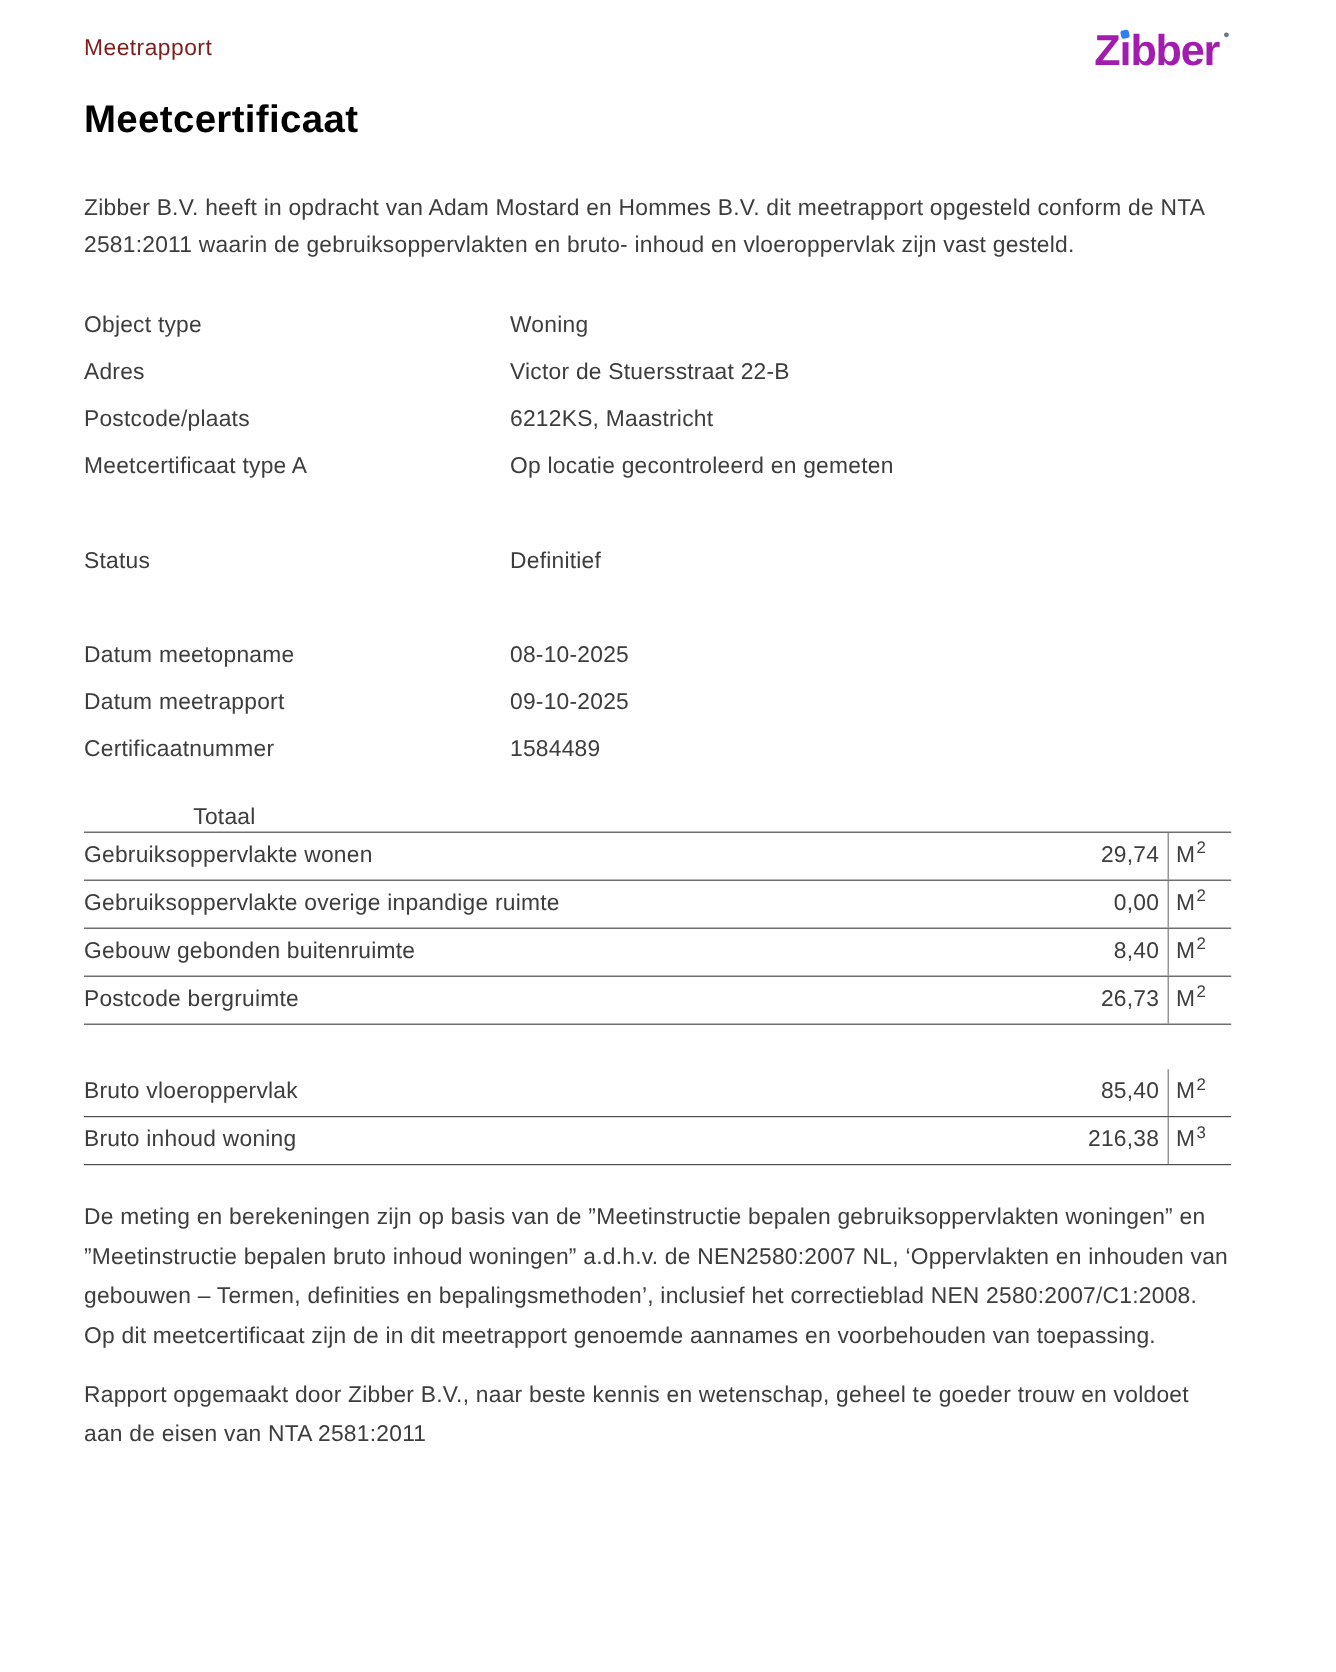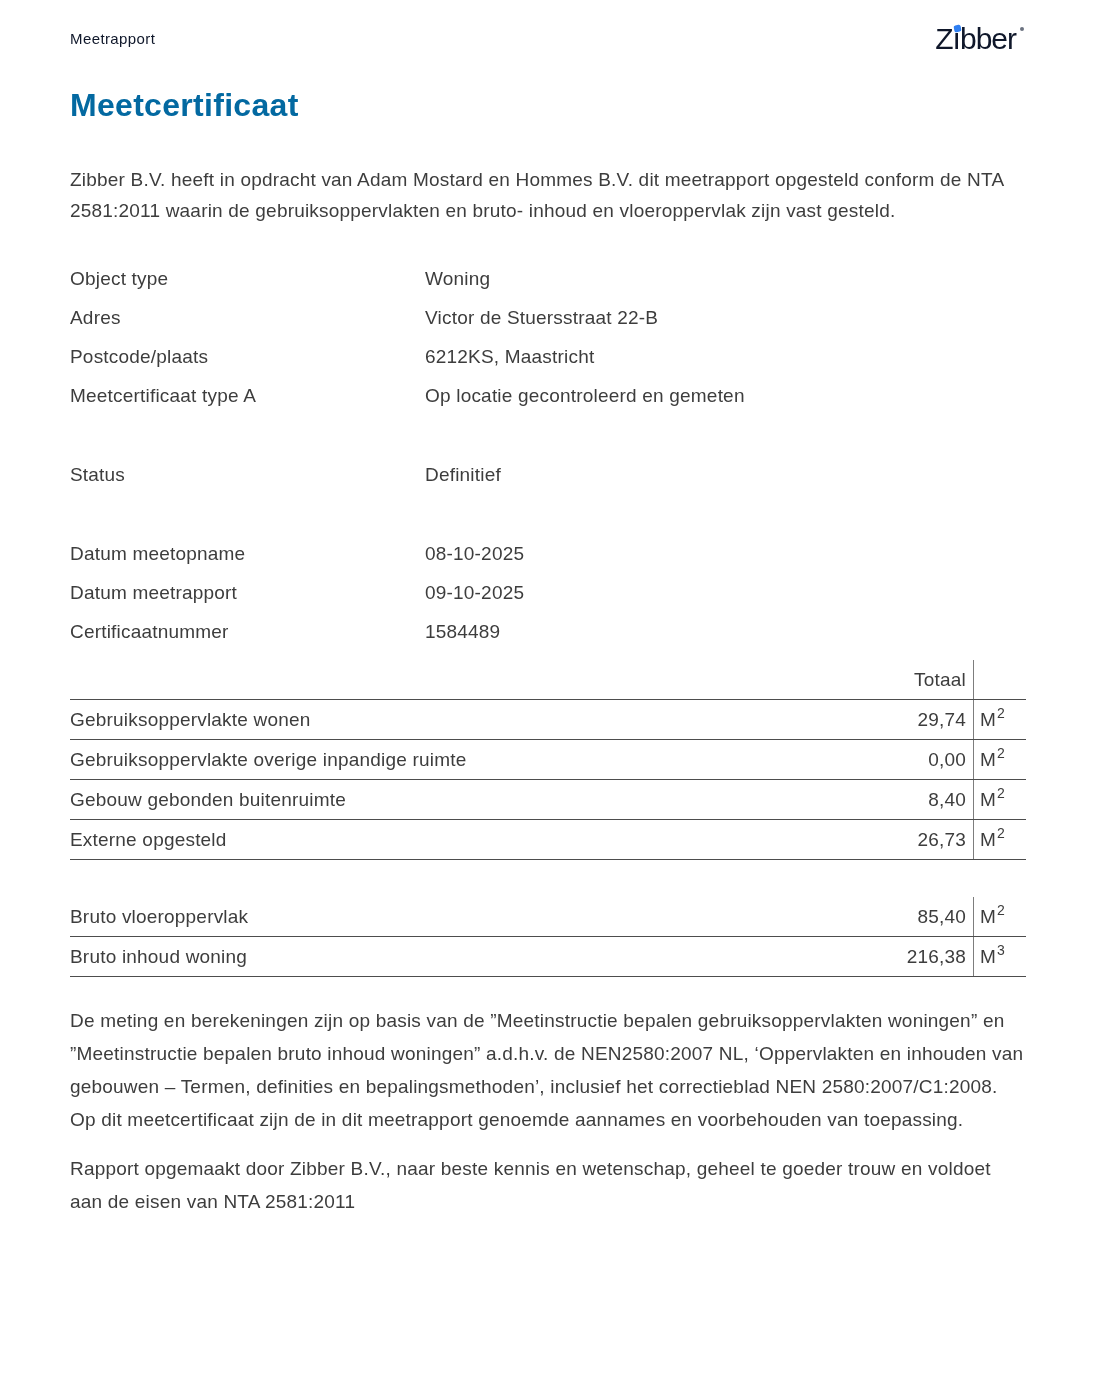--- a/index.html
+++ b/index.html
@@ -18,29 +18,29 @@
     height: 100%;
   }
 
   
   .hdr {
     display: flex;
     justify-content: space-between;
     align-items: flex-start;
   }
   .doc-label {
-    font-size: 15px;
+    font-size: 19px;
     letter-spacing: 0.4px;
-    color: #0f172a;
+    color: #7f1d1d;
     padding-top: 8px;
   }
   .logo {
-    font-size: 30px;
-    font-weight: normal;
-    color: #0f172a;
+    font-size: 36px;
+    font-weight: bold;
+    color: #a21caf;
     letter-spacing: -1px;
     position: relative;
     padding-right: 10px;
     line-height: 1.1;
   }
   .logo .i-wrap { position: relative; display: inline-block; }
   .logo .i-dot {
     position: absolute;
     top: 3px;
     left: 1px;
@@ -55,25 +55,25 @@
     top: 5px;
     right: 2px;
     width: 4px;
     height: 4px;
     background: #6b7280;
     border-radius: 50%;
   }
 
   
   .title {
-    margin-top: 32px;
+    margin-top: 19px;
     font-size: 32px;
     font-weight: bold;
     letter-spacing: 0.3px;
-    color: #0369a1;
+    color: #000000;
   }
 
   
   .intro {
     margin-top: 40px;
     font-size: 19px;
     line-height: 31px;
     letter-spacing: 0.2px;
     width: 952px;
   }
@@ -187,21 +187,21 @@
       <span class="dlabel">Datum meetrapport</span>
       <span class="dvalue">09-10-2025</span>
     </div>
     <div class="drow">
       <span class="dlabel">Certificaatnummer</span>
       <span class="dvalue">1584489</span>
     </div>
   </div>
 
   <div class="mtable">
-    <div class="trow thead" style="border-bottom-width:1px;">
+    <div class="trow thead" style="border-bottom-width:1px;flex-direction:column;">
       <span class="tlabel"></span>
       <span class="tvalue">Totaal</span>
       <span class="tunit"></span>
     </div>
     <div class="trow">
       <span class="tlabel">Gebruiksoppervlakte wonen</span>
       <span class="tvalue">29,74</span>
       <span class="tunit">
           <span>M</span>
           <sup>2</sup>
@@ -217,21 +217,21 @@
     </div>
     <div class="trow">
       <span class="tlabel">Gebouw gebonden buitenruimte</span>
       <span class="tvalue">8,40</span>
       <span class="tunit">
           <span>M</span>
           <sup>2</sup>
         </span>
     </div>
     <div class="trow">
-      <span class="tlabel">Externe opgesteld</span>
+      <span class="tlabel">Postcode bergruimte</span>
       <span class="tvalue">26,73</span>
       <span class="tunit">
           <span>M</span>
           <sup>2</sup>
         </span>
     </div>
   </div>
 
   <div class="mtable mtable2">
     <div class="trow">

